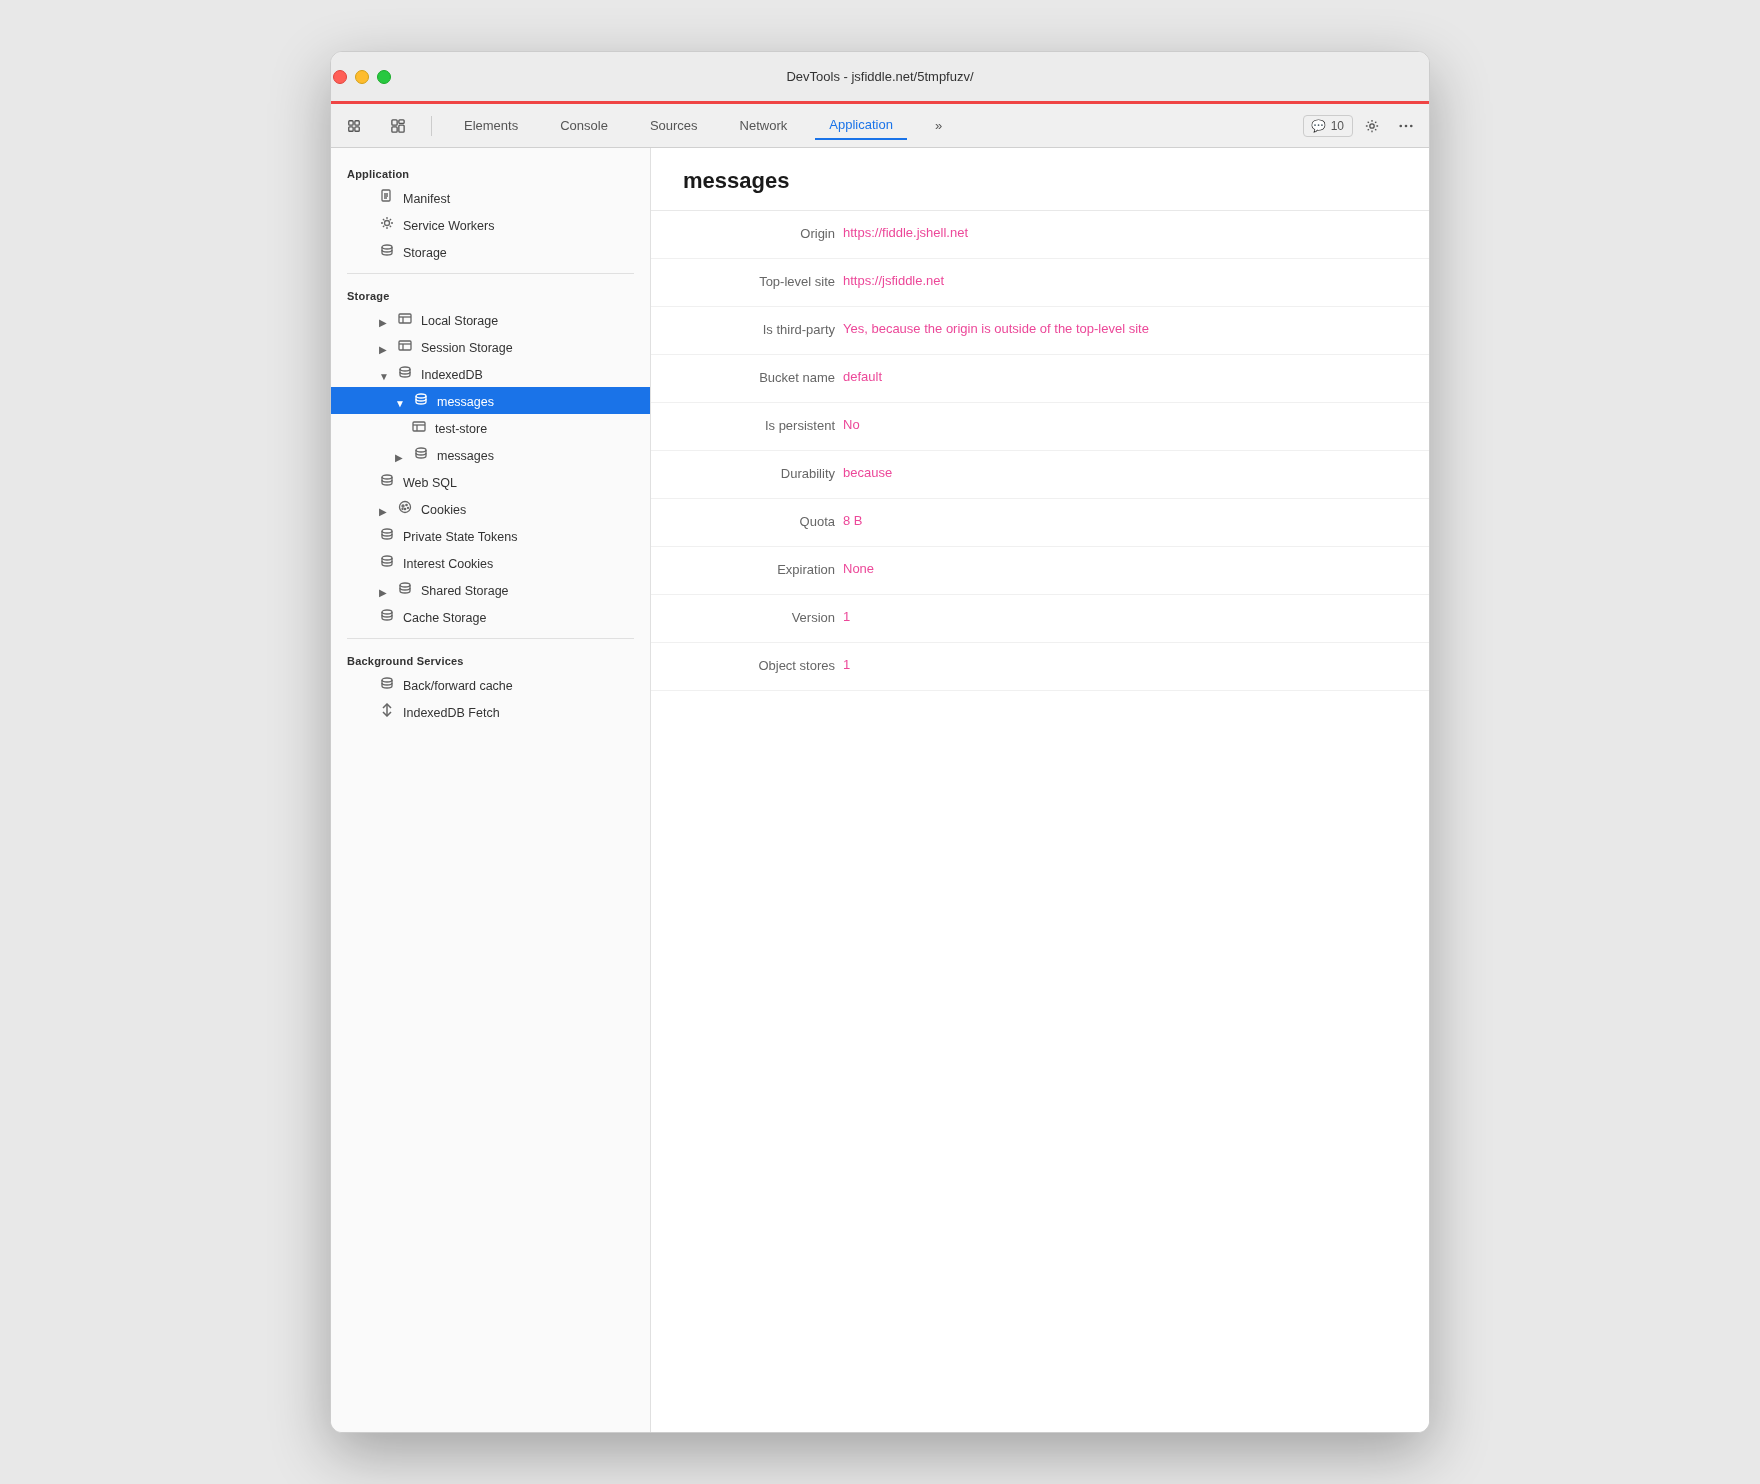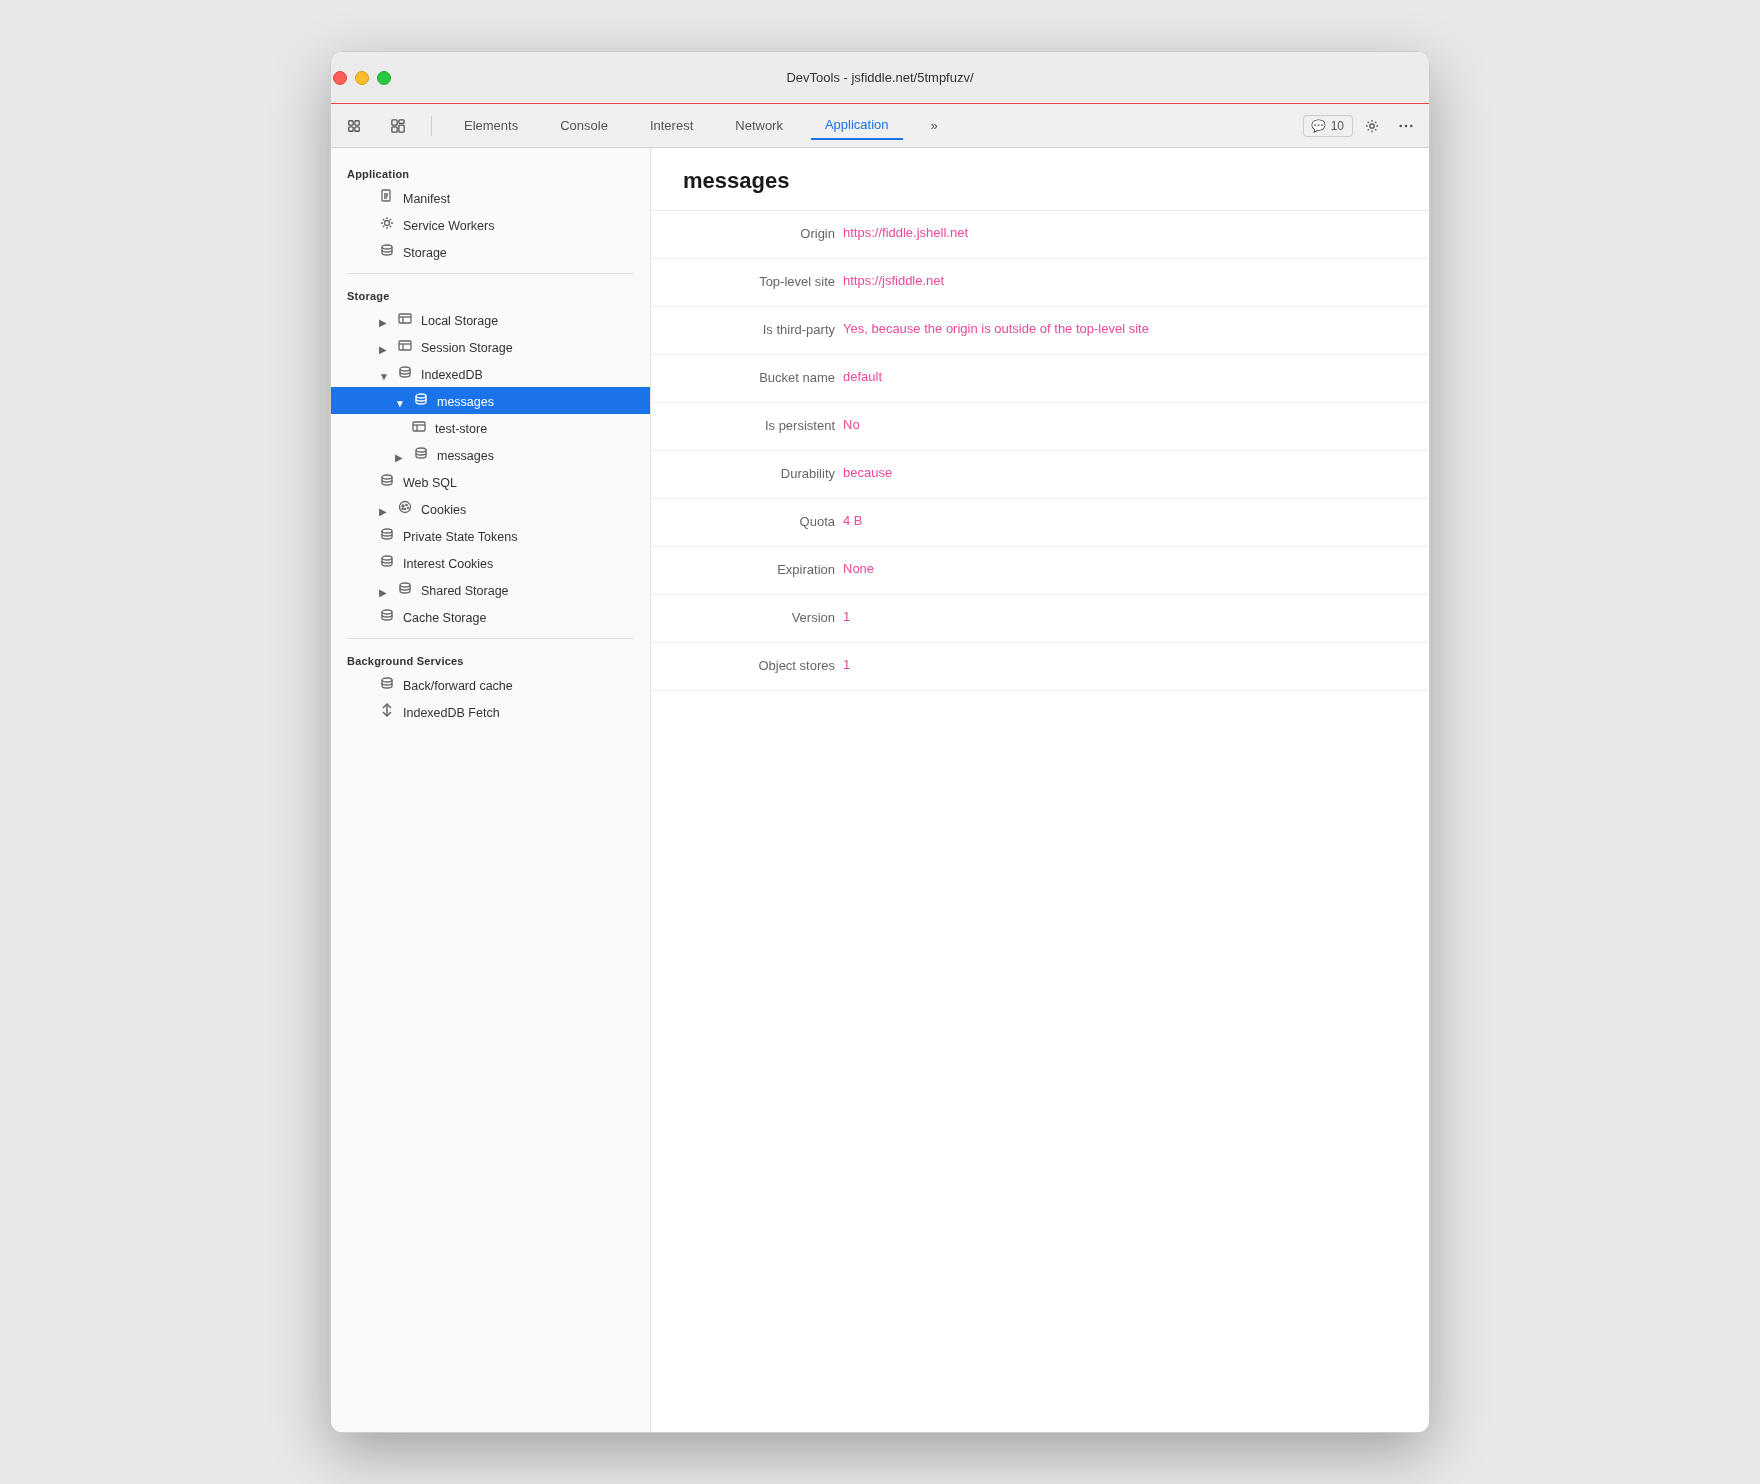--- a/index.html
+++ b/index.html
@@ -18,21 +18,21 @@
       background: #f5f5f5;
       border-radius: 12px;
       box-shadow: 0 20px 60px rgba(0,0,0,0.3);
       overflow: hidden;
       border: 1px solid #ccc;
     }
 
     
     .title-bar {
       background: #ececec;
-      border-bottom: 1px solid #ef4444;
+      border-bottom: 3px solid #ef4444;
       height: 52px;
       display: flex;
       align-items: center;
       padding: 0 2px;
       position: relative;
     }
 
     .traffic-lights {
       display: flex;
       gap: 8px;
@@ -298,21 +298,21 @@
         <rect x="1" y="1" width="6" height="6" rx="1"></rect>
         <rect x="9" y="1" width="6" height="4" rx="1"></rect>
         <rect x="1" y="9" width="6" height="6" rx="1"></rect>
         <rect x="9" y="7" width="6" height="8" rx="1"></rect>
       </svg>
     </button>
     <div class="toolbar-separator"></div>
 
     <button class="toolbar-tab">Elements</button>
     <button class="toolbar-tab">Console</button>
-    <button class="toolbar-tab">Interest</button>
+    <button class="toolbar-tab">Sources</button>
     <button class="toolbar-tab">Network</button>
     <button class="toolbar-tab active">Application</button>
     <button class="toolbar-tab">»</button>
 
     <div class="toolbar-right">
       <button class="badge-btn">
         <span>💬</span>
         <span>10</span>
       </button>
       <button class="toolbar-btn">
@@ -577,21 +577,21 @@
           <span class="detail-value">No</span>
         </div>
 
         <div class="detail-row">
           <span class="detail-label">Durability</span>
           <span class="detail-value">because</span>
         </div>
 
         <div class="detail-row">
           <span class="detail-label">Quota</span>
-          <span class="detail-value">4 B</span>
+          <span class="detail-value">8 B</span>
         </div>
 
         <div class="detail-row">
           <span class="detail-label">Expiration</span>
           <span class="detail-value">None</span>
         </div>
 
         <div class="detail-row">
           <span class="detail-label">Version</span>
           <span class="detail-value">1</span>

